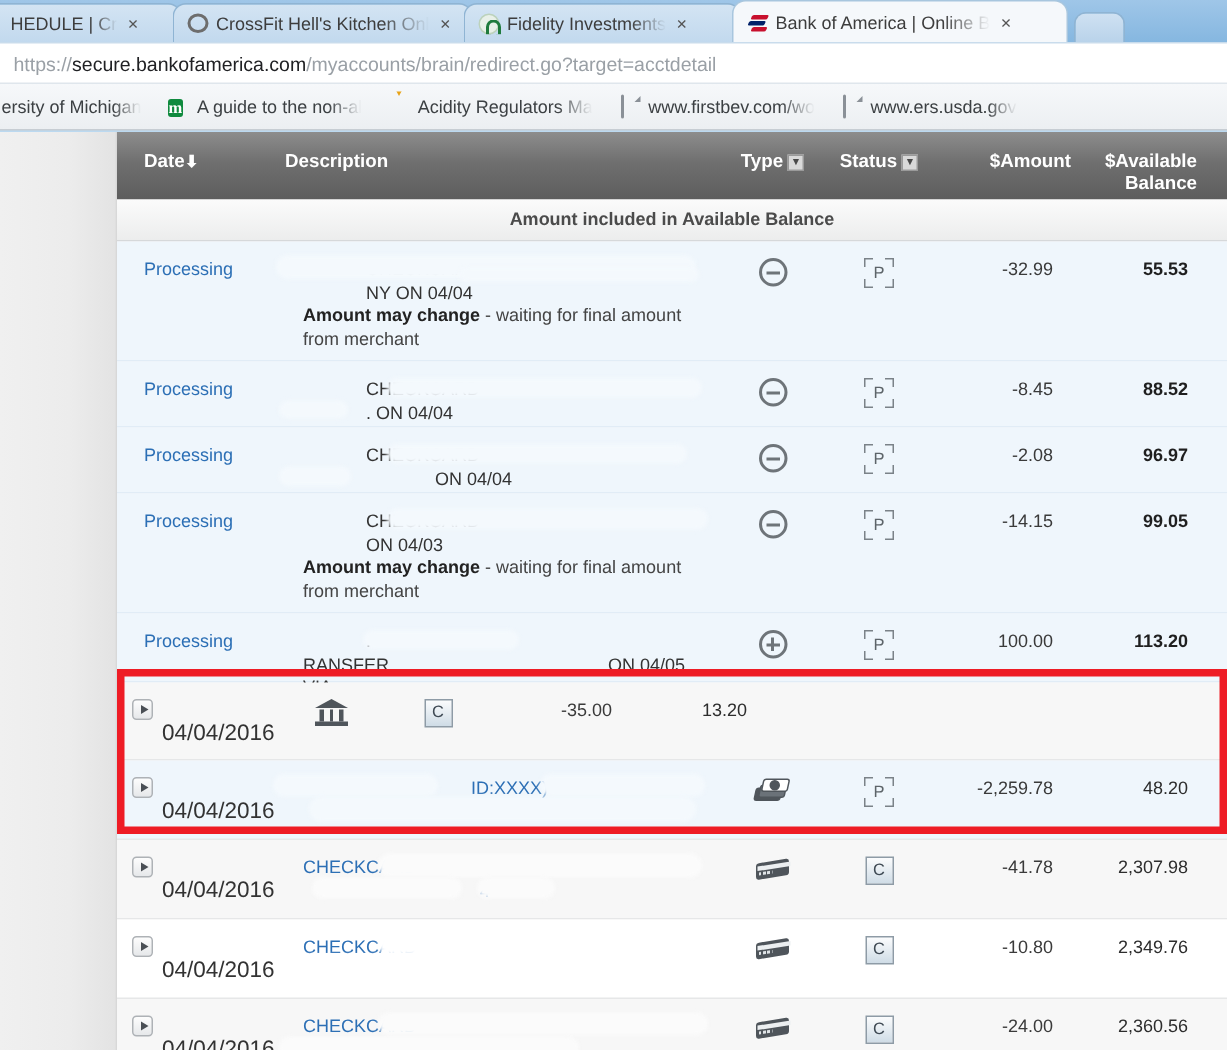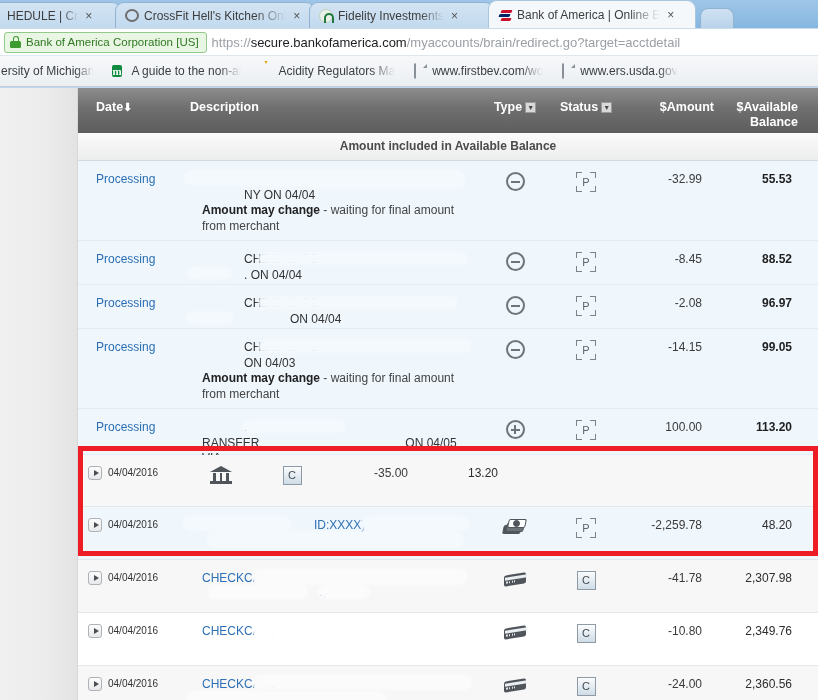--- a/index.html
+++ b/index.html
@@ -260,21 +260,21 @@
     position: relative;
   }
   .row.pending { background: #eff6fc; border-bottom-color: #e1ecf6; }
   .row.posted-a { background: #ffffff; }
   .row.posted-b { background: #f7f7f7; }
   .row.posted-hl { background: #eff6fc; }
 
   .cell { padding: 0 16px; }
   .cell.c-date { padding-left: 10px; display: flex; align-items: flex-start; gap: 6px; }
   .proc-link { color: #2c6fb5; font-size: 12px; padding-left: 8px; }
-  .datetext { color: #333; font-size: 10px; line-height: 14px; }
+  .datetext { color: #333; font-size: 15px; line-height: 14px; margin-top: 16px; }
 
   .expander {
     width: 14px; height: 14px; flex: 0 0 14px;
     border: 1px solid #aeb2b6; border-radius: 3px;
     background: linear-gradient(to bottom,#fdfdfd,#e6e8ea);
     position: relative;
     margin-top: 0px;
   }
   .expander::after {
     content: ""; position: absolute; left: 4.5px; top: 3.2px;
@@ -414,41 +414,34 @@
       <span class="tab-title">CrossFit Hell's Kitchen Onl</span>
       <span class="tab-close">×</span>
     </div>
 
     <div class="tab" style="width:185px;">
       <span class="favicon fav-fidelity"></span>
       <span class="tab-title">Fidelity Investments</span>
       <span class="tab-close">×</span>
     </div>
 
-    <div class="tab active" style="width:208px;">
+    <div class="tab active" style="width:224px;">
       <span class="favicon fav-boa">
           <i></i>
           <i></i>
           <i></i>
         </span>
       <span class="tab-title">Bank of America | Online B</span>
       <span class="tab-close">×</span>
     </div>
 
     <div class="tab-newtab"></div>
   </div>
 
   <div class="addressbar">
-    <div class="site-chip">
-      <span class="lock-icon">
-        <span class="shackle"></span>
-          <span class="body"></span>
-      </span>
-      <span class="site-name">Bank of America Corporation [US]</span>
-    </div>
     <div class="url"><span>https://</span><span class="host">secure.bankofamerica.com</span><span>/myaccounts/brain/redirect.go?target=acctdetail</span></div>
   </div>
 
   <div class="bookmarks">
     <div class="bm" style="margin-left:-8px;">
       <span class="bm-label">ersity of Michigan</span>
     </div>
     <div class="bm">
       <span class="bm-ico"><span class="ico-m">m</span></span>
       <span class="bm-label">A guide to the non-al</span>

